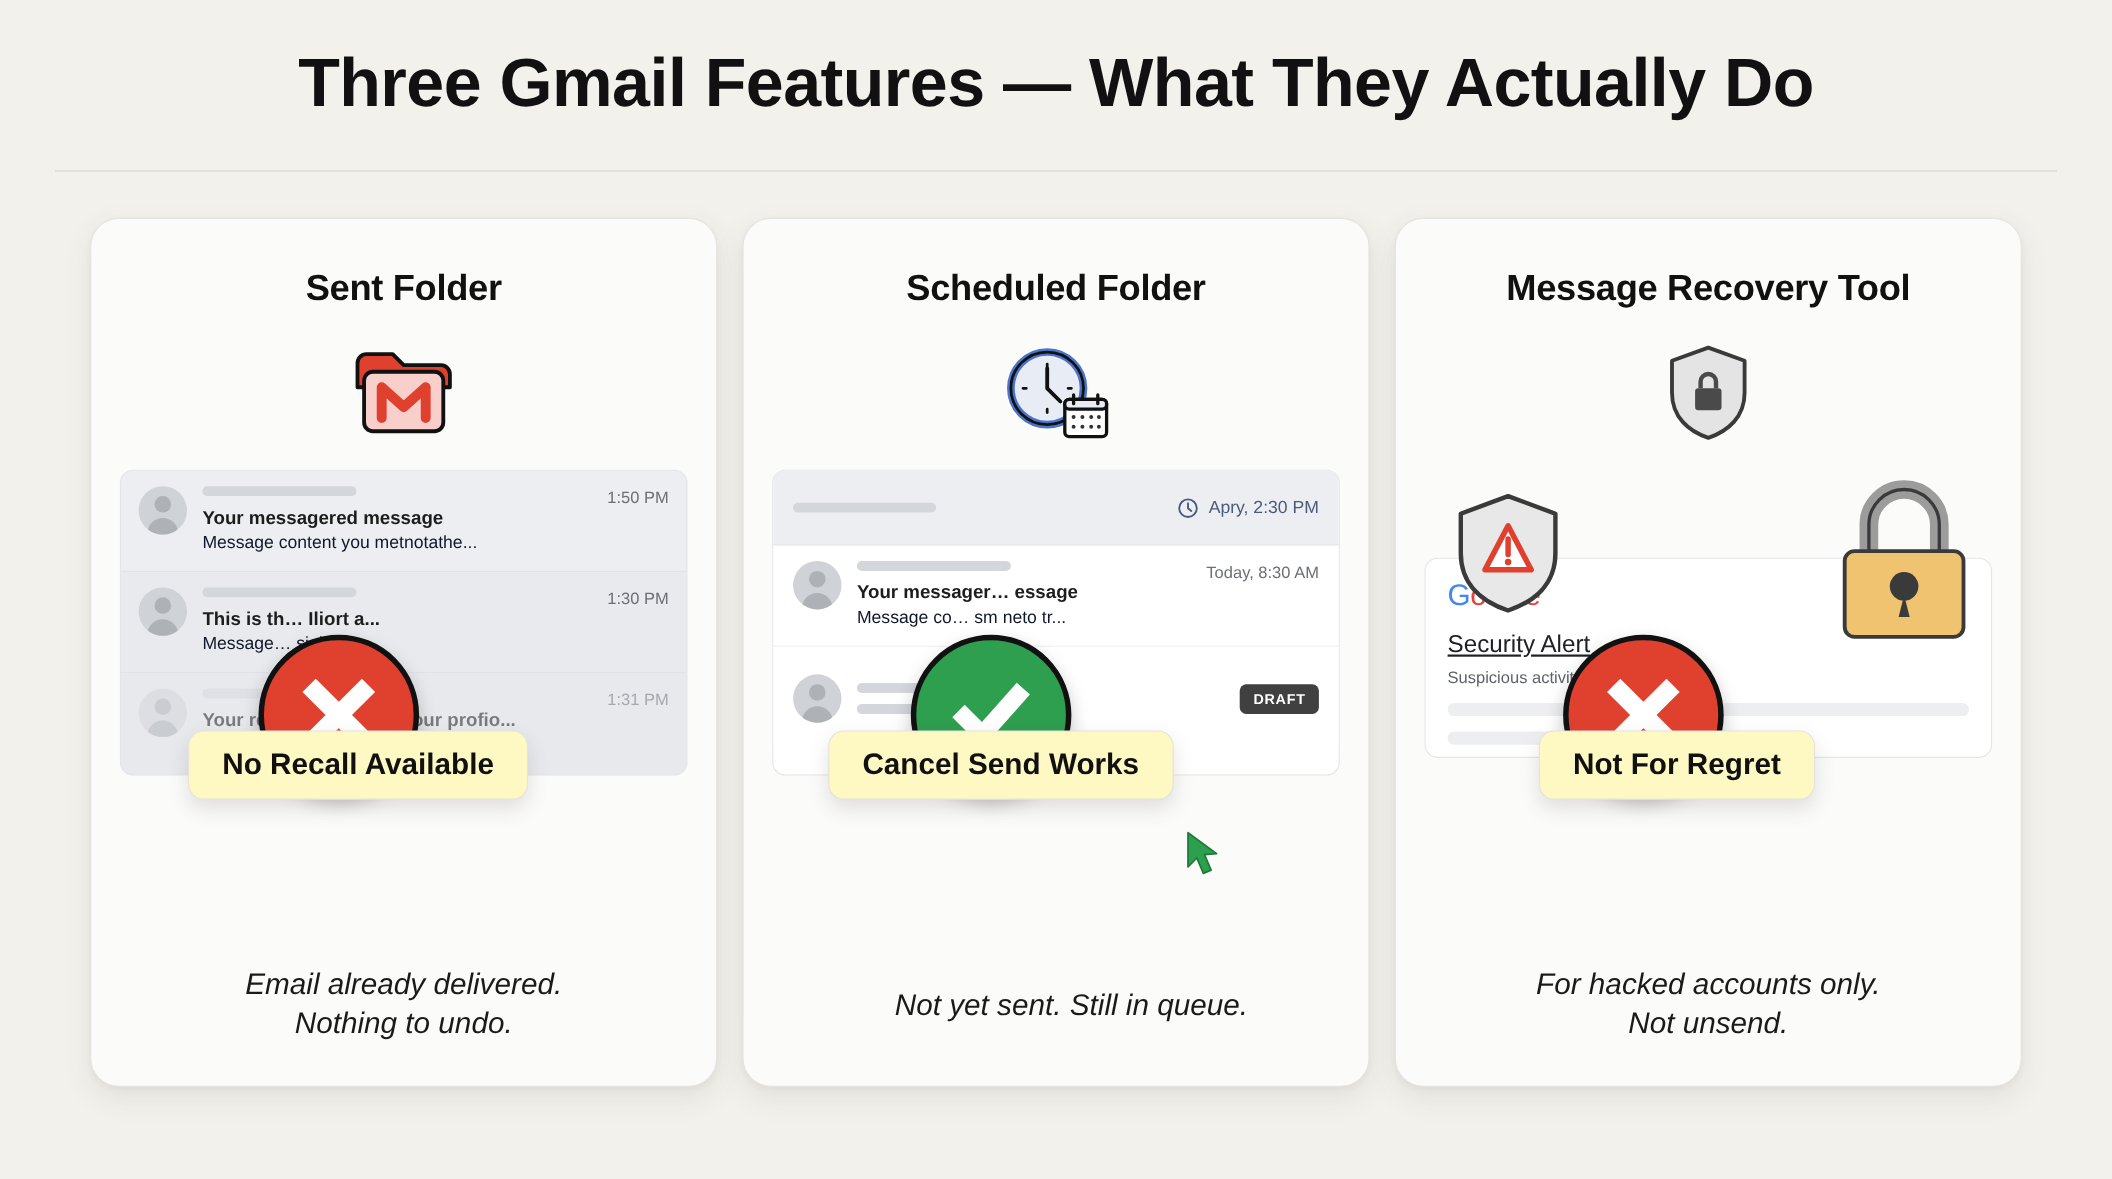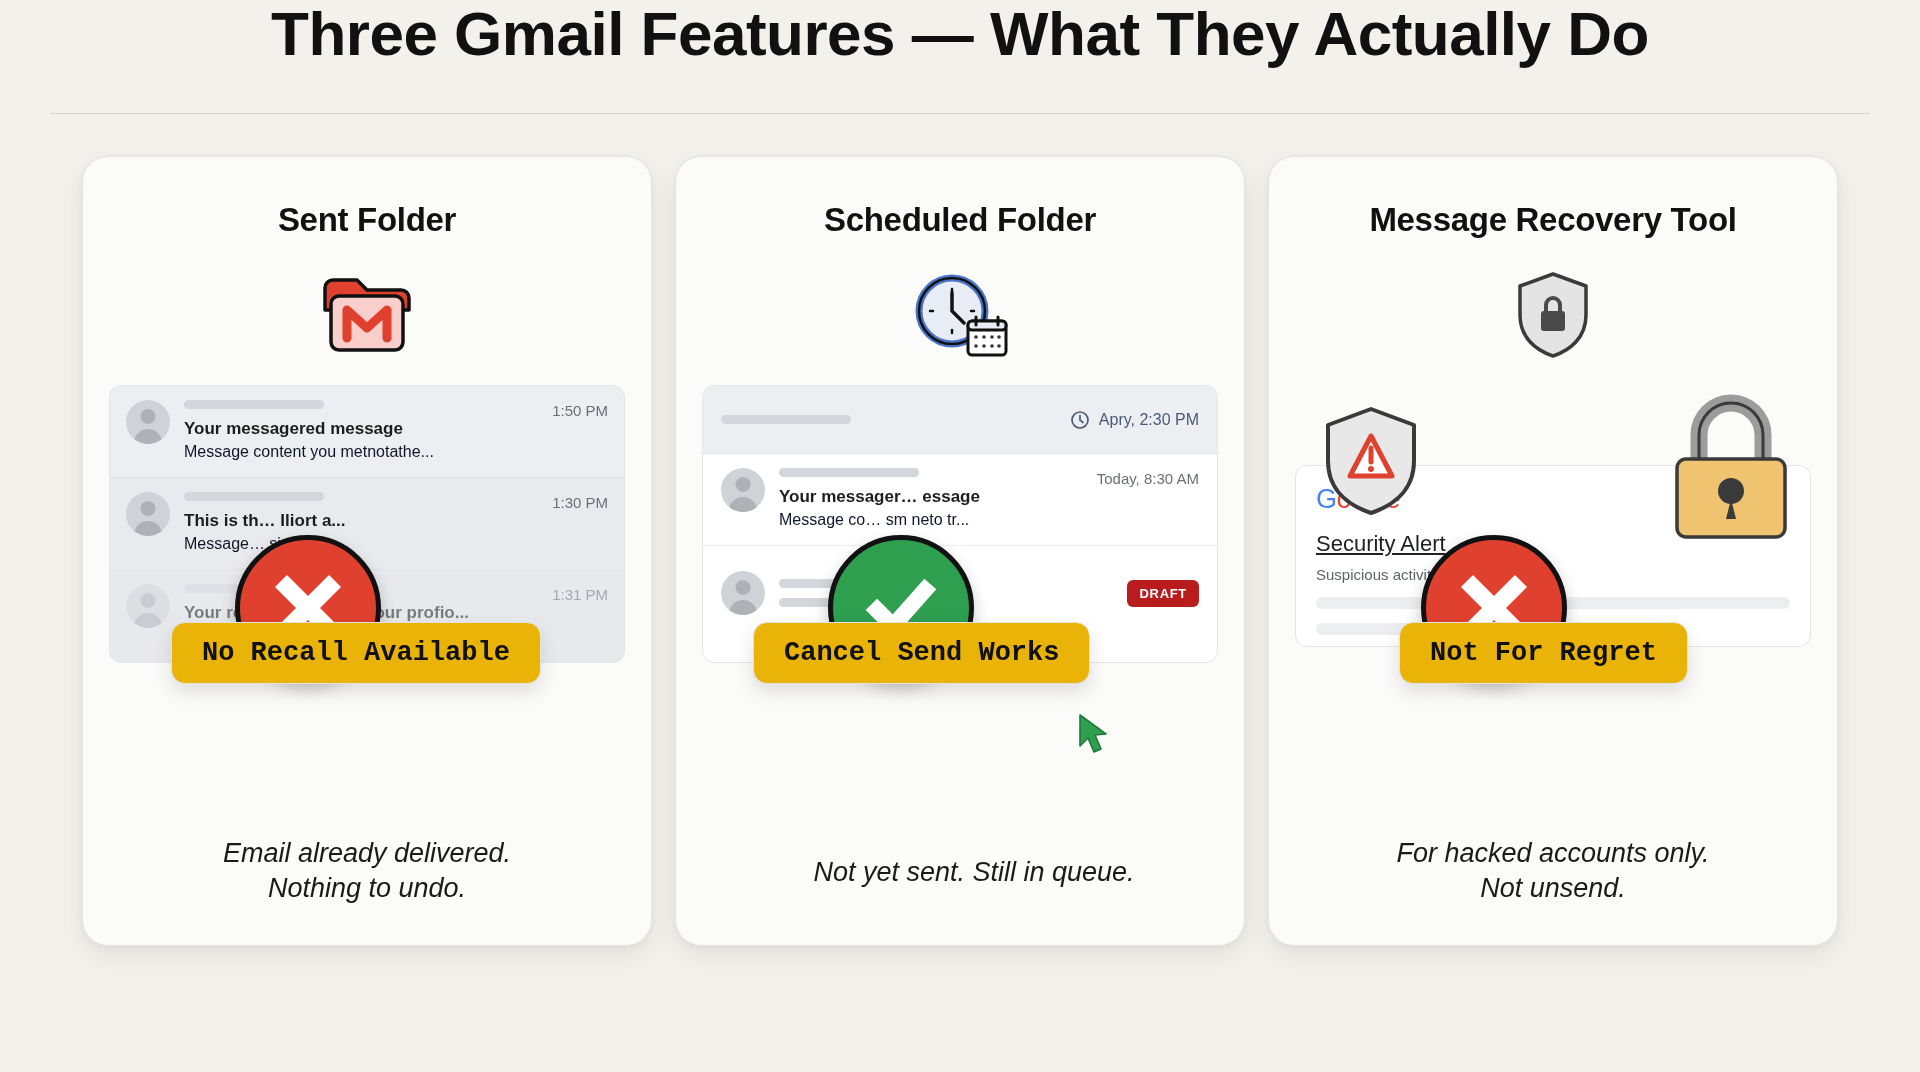--- a/index.html
+++ b/index.html
@@ -13,20 +13,21 @@
     position: relative;
   }
 
   
   .page-title {
     text-align: center;
     font-size: 62px;
     font-weight: bold;
     color: #111111;
     letter-spacing: -0.5px;
+    padding-top: 42px;
     line-height: 1.1;
   }
   .title-rule {
     width: 1820px;
     height: 1px;
     background: #d6d4cd;
     margin: 45px auto 0 auto;
   }
 
   
@@ -150,21 +151,21 @@
   .sched-row {
     display: flex; align-items: flex-start;
     padding: 14px 18px 12px 18px;
     gap: 14px; min-height: 92px;
     border-bottom: 1px solid #eceef1;
     background: #ffffff;
   }
   .sched-row2 { border-bottom: none; align-items: center; }
   .draft-badge {
     margin-left: auto;
-    background: #b91c1c;
+    background: #404040;
     color: #ffffff;
     font-size: 13px;
     font-weight: bold;
     letter-spacing: 0.7px;
     padding: 6px 12px;
     border-radius: 6px;
     align-self: center;
   }
 
   
@@ -195,31 +196,30 @@
     border: 5px solid #111111;
     display: flex; align-items: center; justify-content: center;
     box-shadow: 0 7px 16px rgba(0,0,0,0.22);
     z-index: 6;
   }
   .stamp-x { background: #e0412f; }
   .stamp-check { background: #2e9e4f; }
 
   .badge-pill {
     position: absolute;
-    background: #eab308;
+    background: #fef9c3;
     border: 1px solid #e4e2dc;
     border-radius: 14px;
     box-shadow: 0 8px 18px rgba(80,75,60,0.16);
     padding: 15px 30px;
     font-size: 27px;
     font-weight: bold;
     color: #111111;
     white-space: nowrap;
     z-index: 8;
-    font-family: Liberation Mono, monospace;
   }
 
   .caption {
     position: absolute;
     left: 0; right: 0;
     bottom: 40px;
     text-align: center;
     font-style: italic;
     font-size: 27px;
     color: #1a1a1a;

